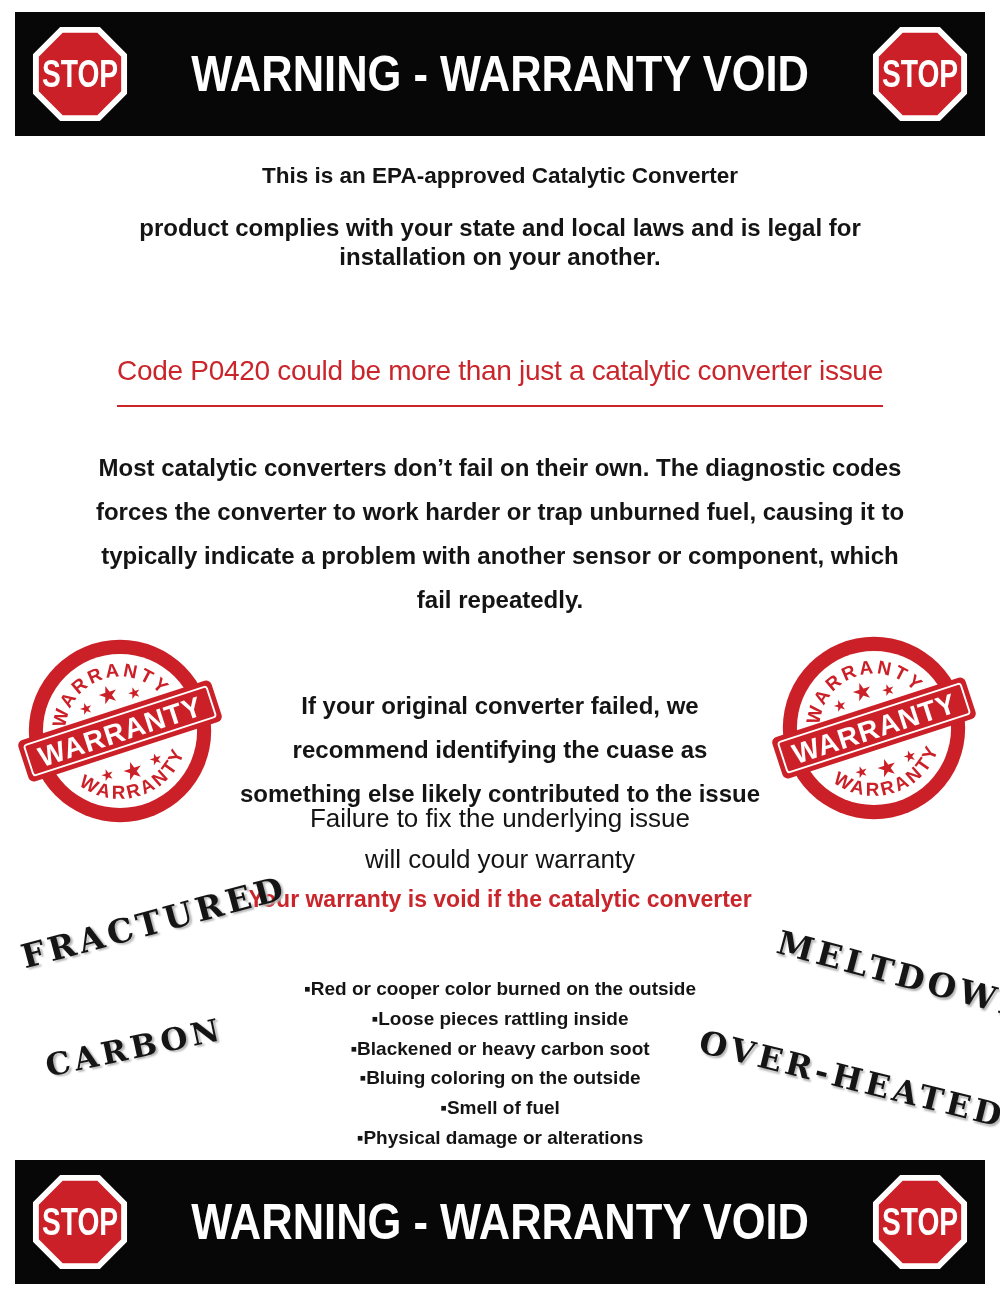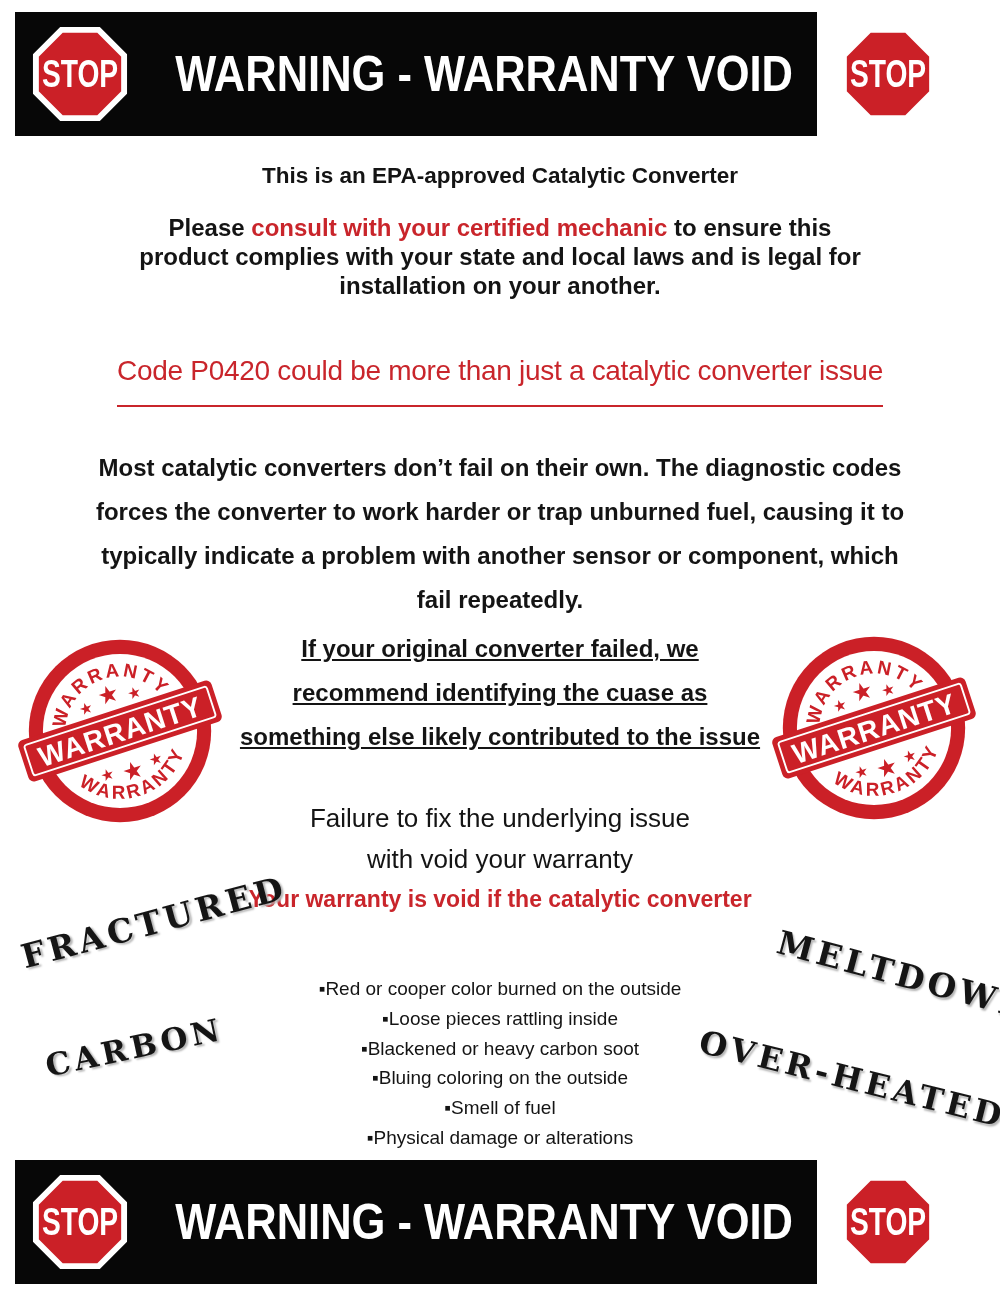--- a/index.html
+++ b/index.html
@@ -15,21 +15,21 @@
     background:#ffffff;
     font-family:"Liberation Sans",sans-serif;
     color:var(--ink,#141414);
     overflow:hidden;
   }
   .abs{position:absolute;left:0;right:0;text-align:center;}
   .line{white-space:nowrap;}
 
   
   .banner{
-    position:absolute;left:15px;width:802px;height:124px;
+    position:absolute;left:15px;width:970px;height:124px;
     background:var(--banner-bg,#070707);
     display:flex;align-items:center;justify-content:space-between;
     padding:0 16px;box-sizing:border-box;
   }
   .banner.top{top:12px;}
   .banner.bottom{top:1160px;}
   .stop-svg{width:98px;height:98px;flex:0 0 auto;overflow:visible;}
   .stop-svg text{
     font-family:"Liberation Sans",sans-serif;font-weight:bold;
     font-size:40px;fill:#ffffff;
@@ -46,24 +46,24 @@
   .approved{top:163px;font-size:22.5px;font-weight:bold;}
   .consult{top:213px;font-size:24px;font-weight:bold;line-height:29px;}
   .red{color:var(--text-red,#c9252b);}
   .code-heading{top:355px;font-size:28px;font-weight:400;letter-spacing:-.3px;}
   .code-heading .underlined{
     color:var(--text-red,#c9252b);
     border-bottom:2px solid var(--text-red,#c9252b);
     padding-bottom:19px;white-space:nowrap;
   }
   .diagnostic{top:446px;font-size:24px;font-weight:bold;line-height:44px;}
-  .recommend{top:627px;font-size:24px;font-weight:bold;line-height:44px;text-decoration:underline;}
+  .recommend{top:684px;font-size:24px;font-weight:bold;line-height:44px;}
   .failure{top:798px;font-size:26px;font-weight:400;line-height:41px;}
   .void-heading{top:878px;font-size:23px;font-weight:bold;line-height:42px;color:var(--text-red,#c9252b);}
-  .symptoms{top:974px;font-size:19px;font-weight:normal;line-height:29.8px;}
+  .symptoms{top:974px;font-size:19px;font-weight:bold;line-height:29.8px;}
 
   
   .stamp{position:absolute;width:188px;height:188px;}
   .stamp.left{left:26px;top:637px;}
   .stamp.right{left:780px;top:634px;}
   .stamp-svg{width:100%;height:100%;overflow:visible;}
   .stamp-svg text{font-family:"Liberation Sans",sans-serif;font-weight:bold;}
   .st-red{fill:var(--sign-red,#cb2027);}
   .st-arc{font-size:20px;letter-spacing:3px;fill:var(--sign-red,#cb2027);}
   .st-star{fill:var(--sign-red,#cb2027);}
@@ -96,21 +96,20 @@
     </div>
     <svg class="stop-svg" viewBox="0 0 100 100">
       <polygon points="31,5 69,5 95,31 95,69 69,95 31,95 5,69 5,31" class="st-red" stroke="#ffffff" stroke-width="6"></polygon>
       <text x="69.5" y="63" text-anchor="middle" transform="scale(0.72,1)">STOP</text>
     </svg>
   </div>
 
   <div class="abs approved">This is an EPA-approved Catalytic Converter</div>
 
   <div class="abs consult">
-    <div class="line"><span>Please </span><span class="red">consult with your certified mechanic</span><span> to ensure this</span></div>
     <div class="line">product complies with your state and local laws and is legal for</div>
     <div class="line">installation on your another.</div>
   </div>
 
   <div class="abs code-heading">
     <span class="underlined">Code P0420 could be more than just a catalytic converter issue</span>
   </div>
 
   <div class="abs diagnostic">
     <div class="line">Most catalytic converters don’t fail on their own. The diagnostic codes</div>
@@ -168,21 +167,21 @@
   </div>
 
   <div class="abs recommend">
     <div class="line">If your original converter failed, we</div>
     <div class="line">recommend identifying the cuase as</div>
     <div class="line">something else likely contributed to the issue</div>
   </div>
 
   <div class="abs failure">
     <div class="line">Failure to fix the underlying issue</div>
-    <div class="line">with void your warranty</div>
+    <div class="line">will could your warranty</div>
   </div>
 
   <div class="abs void-heading">
     <div class="line">Your warranty is void if the catalytic converter</div>
   </div>
 
   <div class="abs symptoms">
     <div class="line">▪Red or cooper color burned on the outside</div>
     <div class="line">▪Loose pieces rattling inside</div>
     <div class="line">▪Blackened or heavy carbon soot</div>

